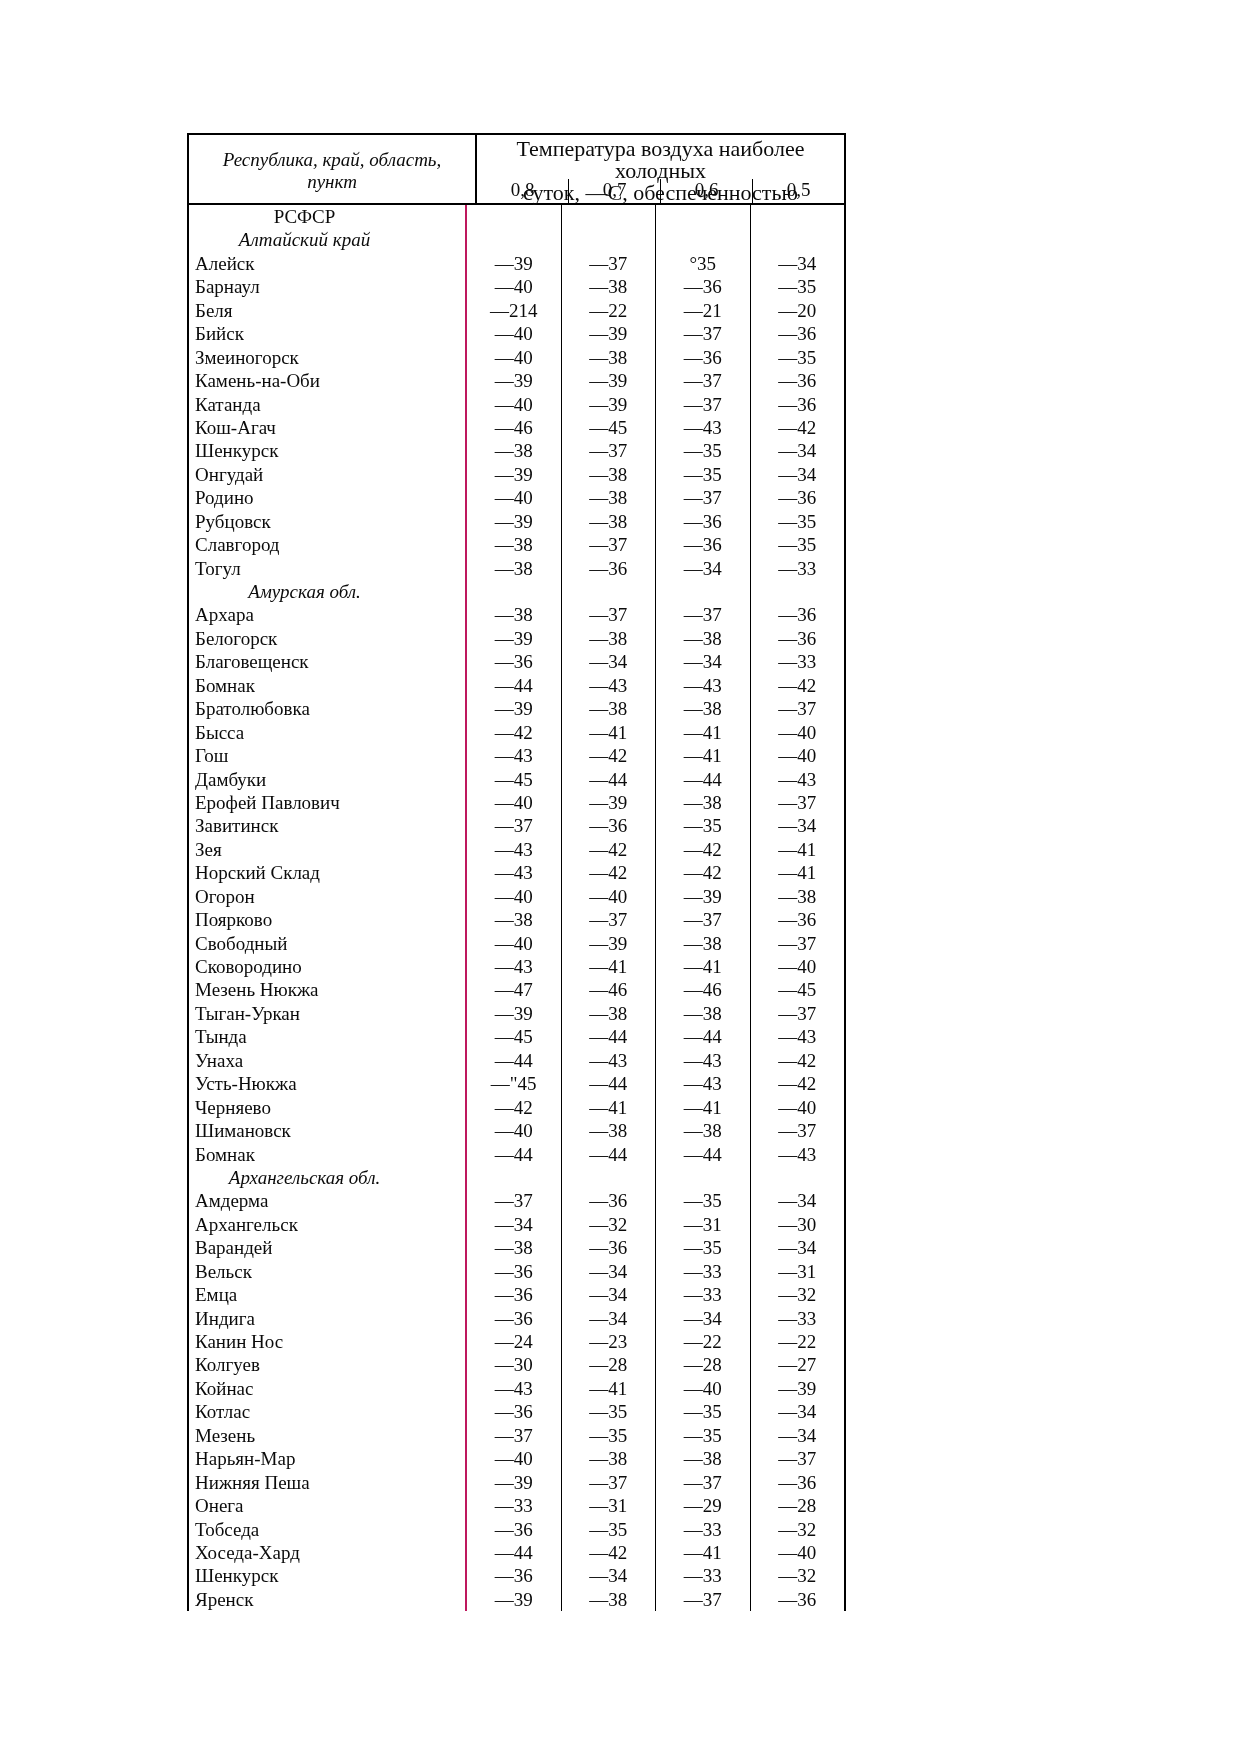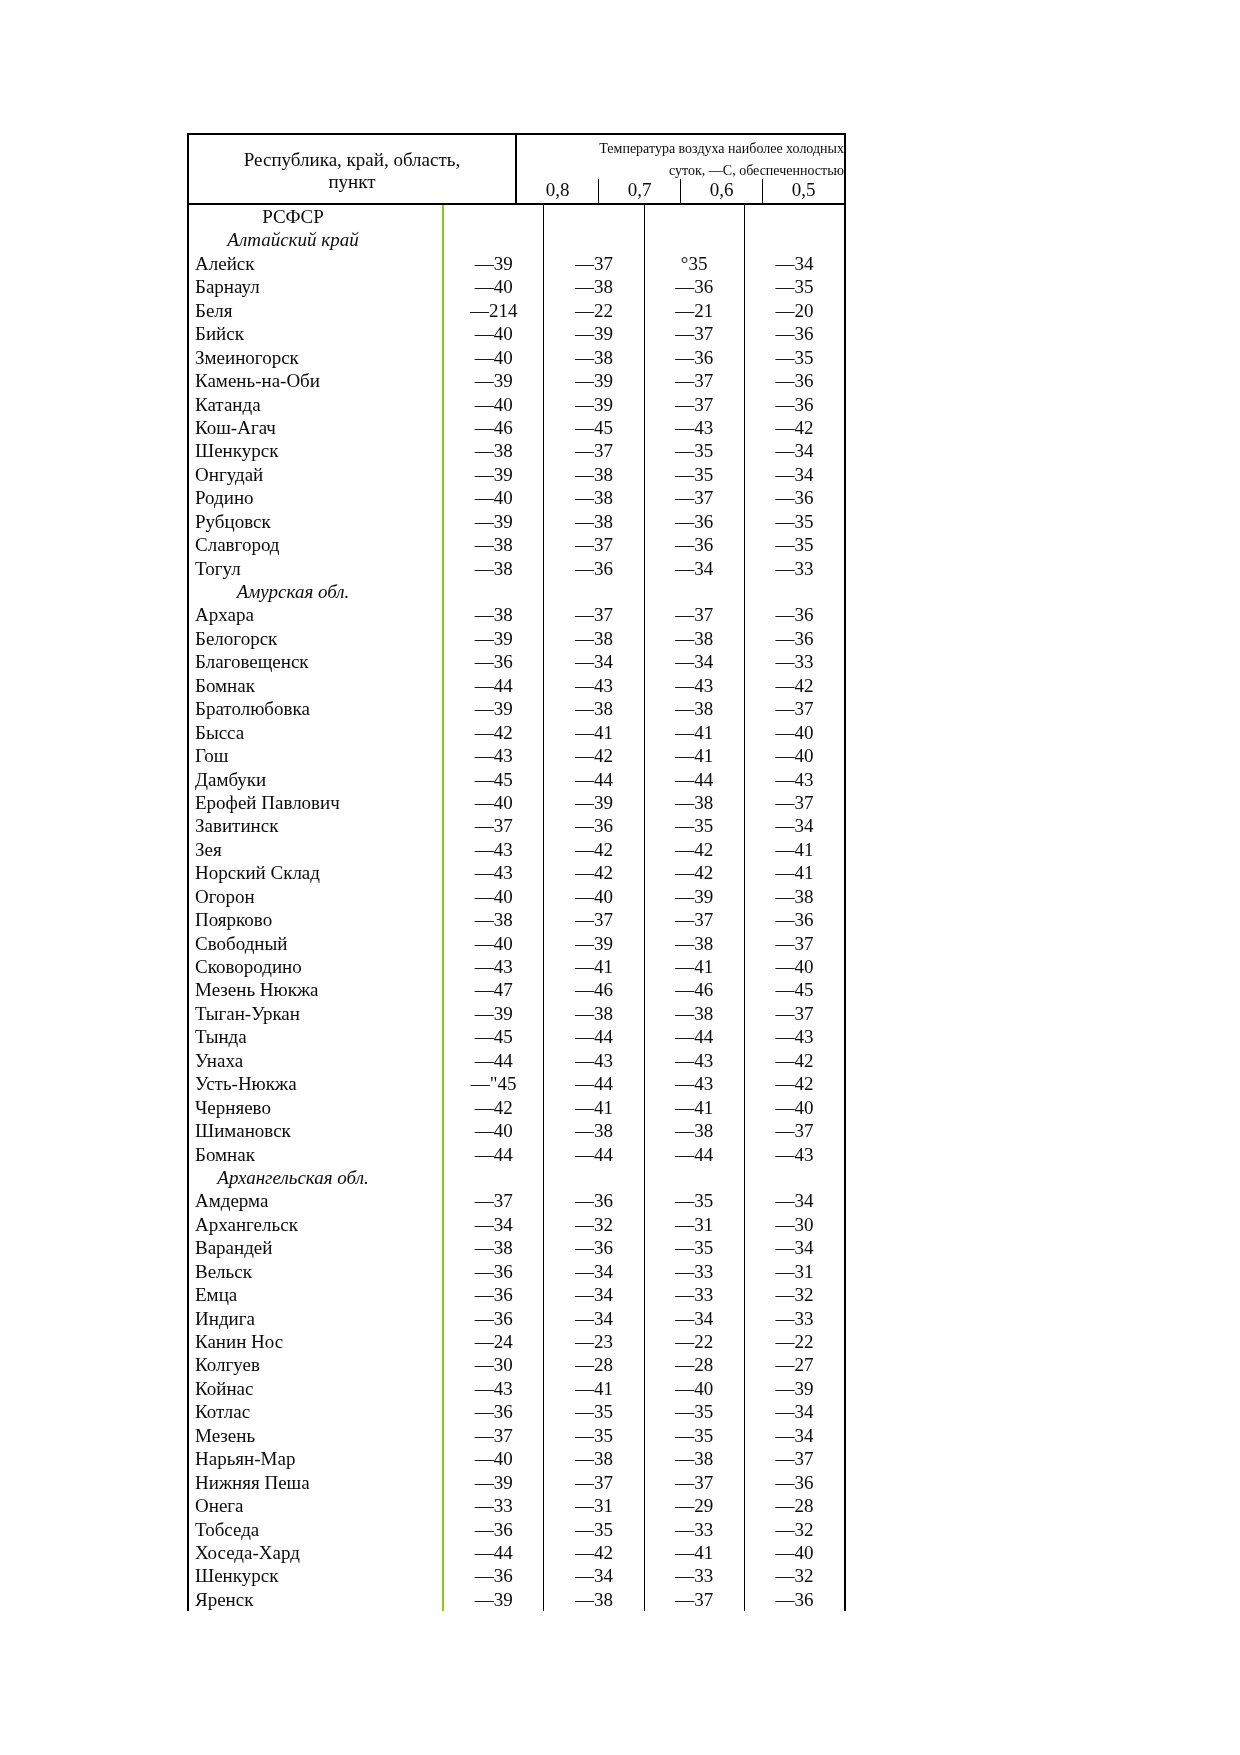--- a/index.html
+++ b/index.html
@@ -20,35 +20,36 @@
     border-right:2.5px solid #000;
     box-sizing:border-box;
     background:#fff;
   }
   .thead{
     display:flex;
     border-bottom:2.5px solid #000;
     box-sizing:border-box;
   }
   .th-name{
-    width:328px;
+    width:288px;
     border-right:2px solid #000;
     box-sizing:border-box;
     display:flex;flex-direction:column;justify-content:center;
     text-align:center;
     font-size:19px;line-height:22px;
     padding-top:3px;
+    font-style:italic;
   }
   .th-temp{
     flex:1;
     display:flex;flex-direction:column;
   }
   .th-temp-title{
-    text-align:right;
-    font-size:14px;line-height:22px;
+    text-align:center;
+    font-size:22px;line-height:22px;
     padding-top:3px;
     height:44px;
     box-sizing:border-box;
   }
   .th-subrow{
     display:flex;
     height:24px;
     box-sizing:border-box;
     justify-content:center;
   }
@@ -60,22 +61,22 @@
     box-sizing:border-box;
   }
   .th-subcell:last-child{border-right:none;}
   .tbody{box-sizing:border-box;}
   .trow{
     display:flex;
     height:23.45px;
     box-sizing:border-box;
   }
   .cell-name{
-    width:255px;
-    border-right:2px solid #84cc16;
+    width:278px;
+    border-right:2px solid #be185d;
     box-sizing:border-box;
     font-size:19px;line-height:23.45px;
     padding-left:6px;
     white-space:nowrap;
     overflow:hidden;
   }
   .cell-name.group{
     text-align:center;
     padding-left:0;
     padding-right:45px;

